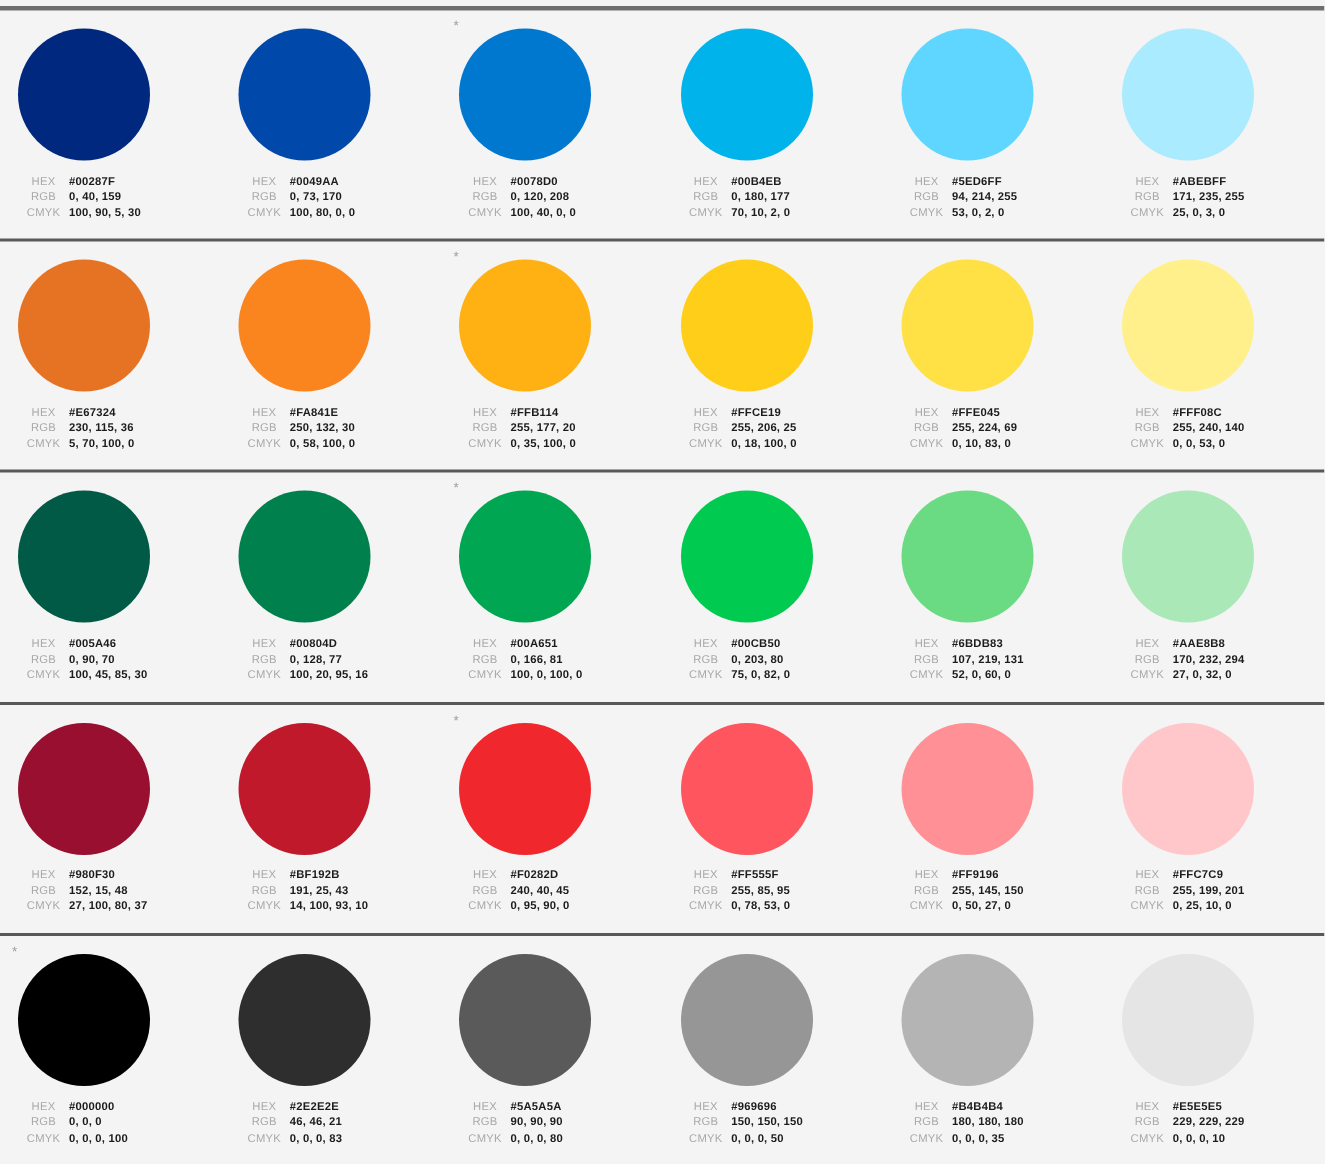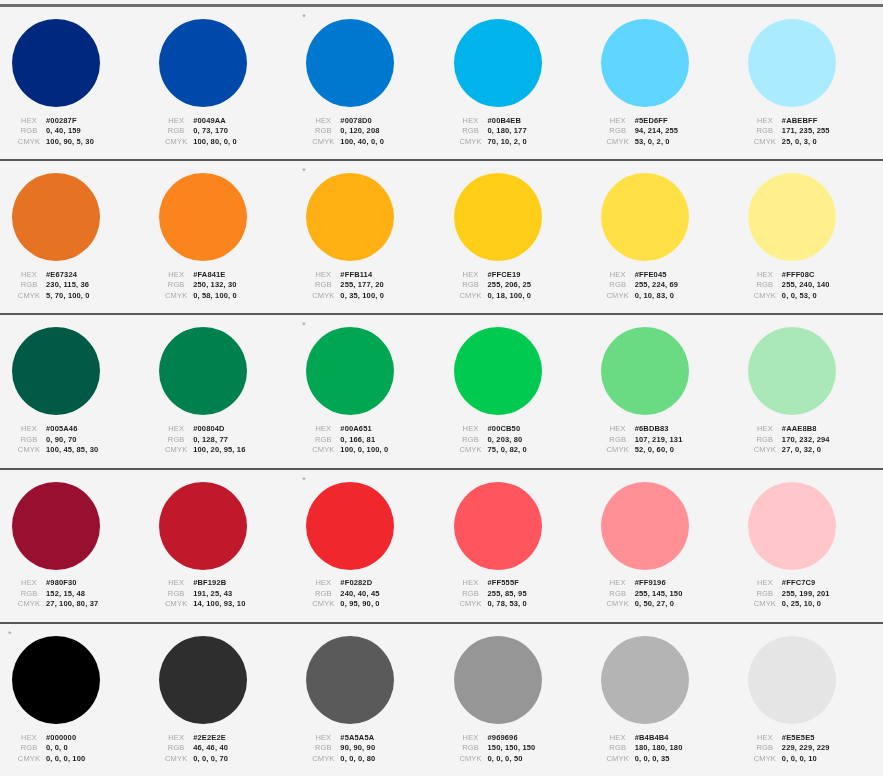--- a/index.html
+++ b/index.html
@@ -537,25 +537,25 @@
         </div>
         <div class="swatch-cell">
           <div class="swatch-disc" style="background: rgb(46, 46, 46);"></div>
           <div class="spec-block">
             <div class="spec-line">
               <span class="spec-key">HEX</span>
               <span class="spec-val">#2E2E2E</span>
             </div>
             <div class="spec-line">
               <span class="spec-key">RGB</span>
-              <span class="spec-val">46, 46, 40</span>
-            </div>
-            <div class="spec-line">
-              <span class="spec-key">CMYK</span>
-              <span class="spec-val">0, 0, 0, 70</span>
+              <span class="spec-val">46, 46, 21</span>
+            </div>
+            <div class="spec-line">
+              <span class="spec-key">CMYK</span>
+              <span class="spec-val">0, 0, 0, 83</span>
             </div>
           </div>
         </div>
         <div class="swatch-cell">
           <div class="swatch-disc" style="background: rgb(90, 90, 90);"></div>
           <div class="spec-block">
             <div class="spec-line">
               <span class="spec-key">HEX</span>
               <span class="spec-val">#5A5A5A</span>
             </div>

